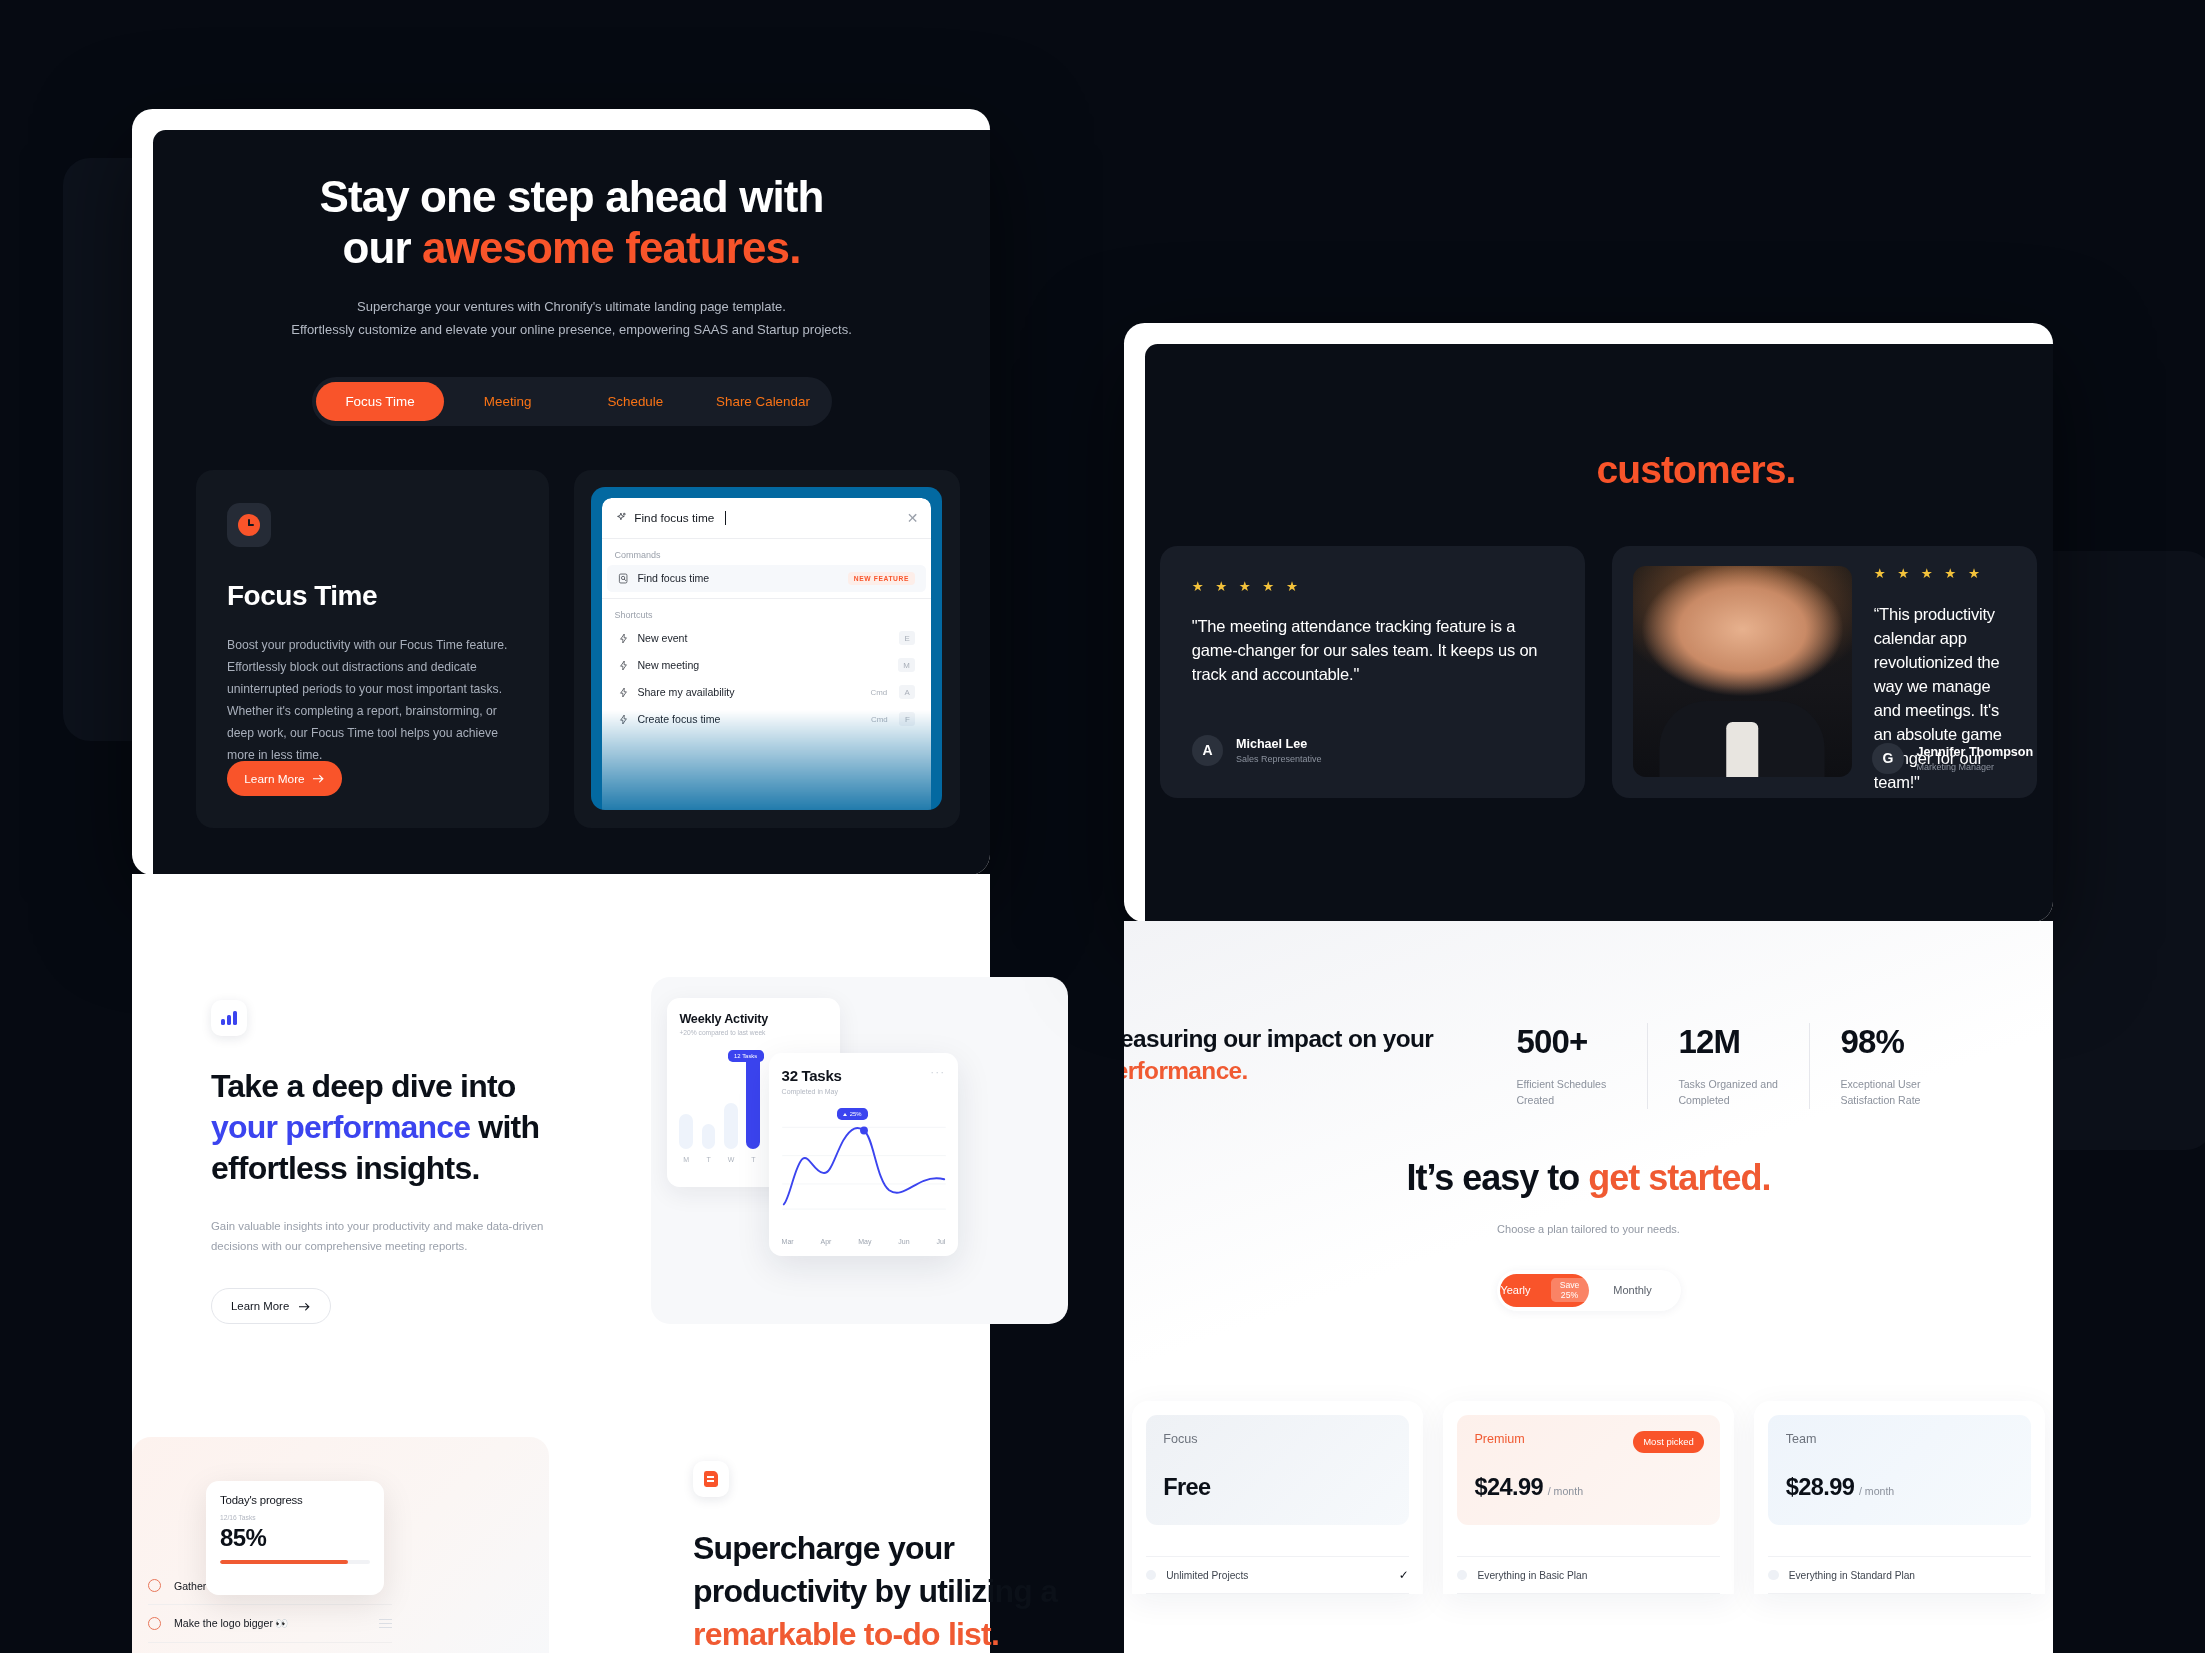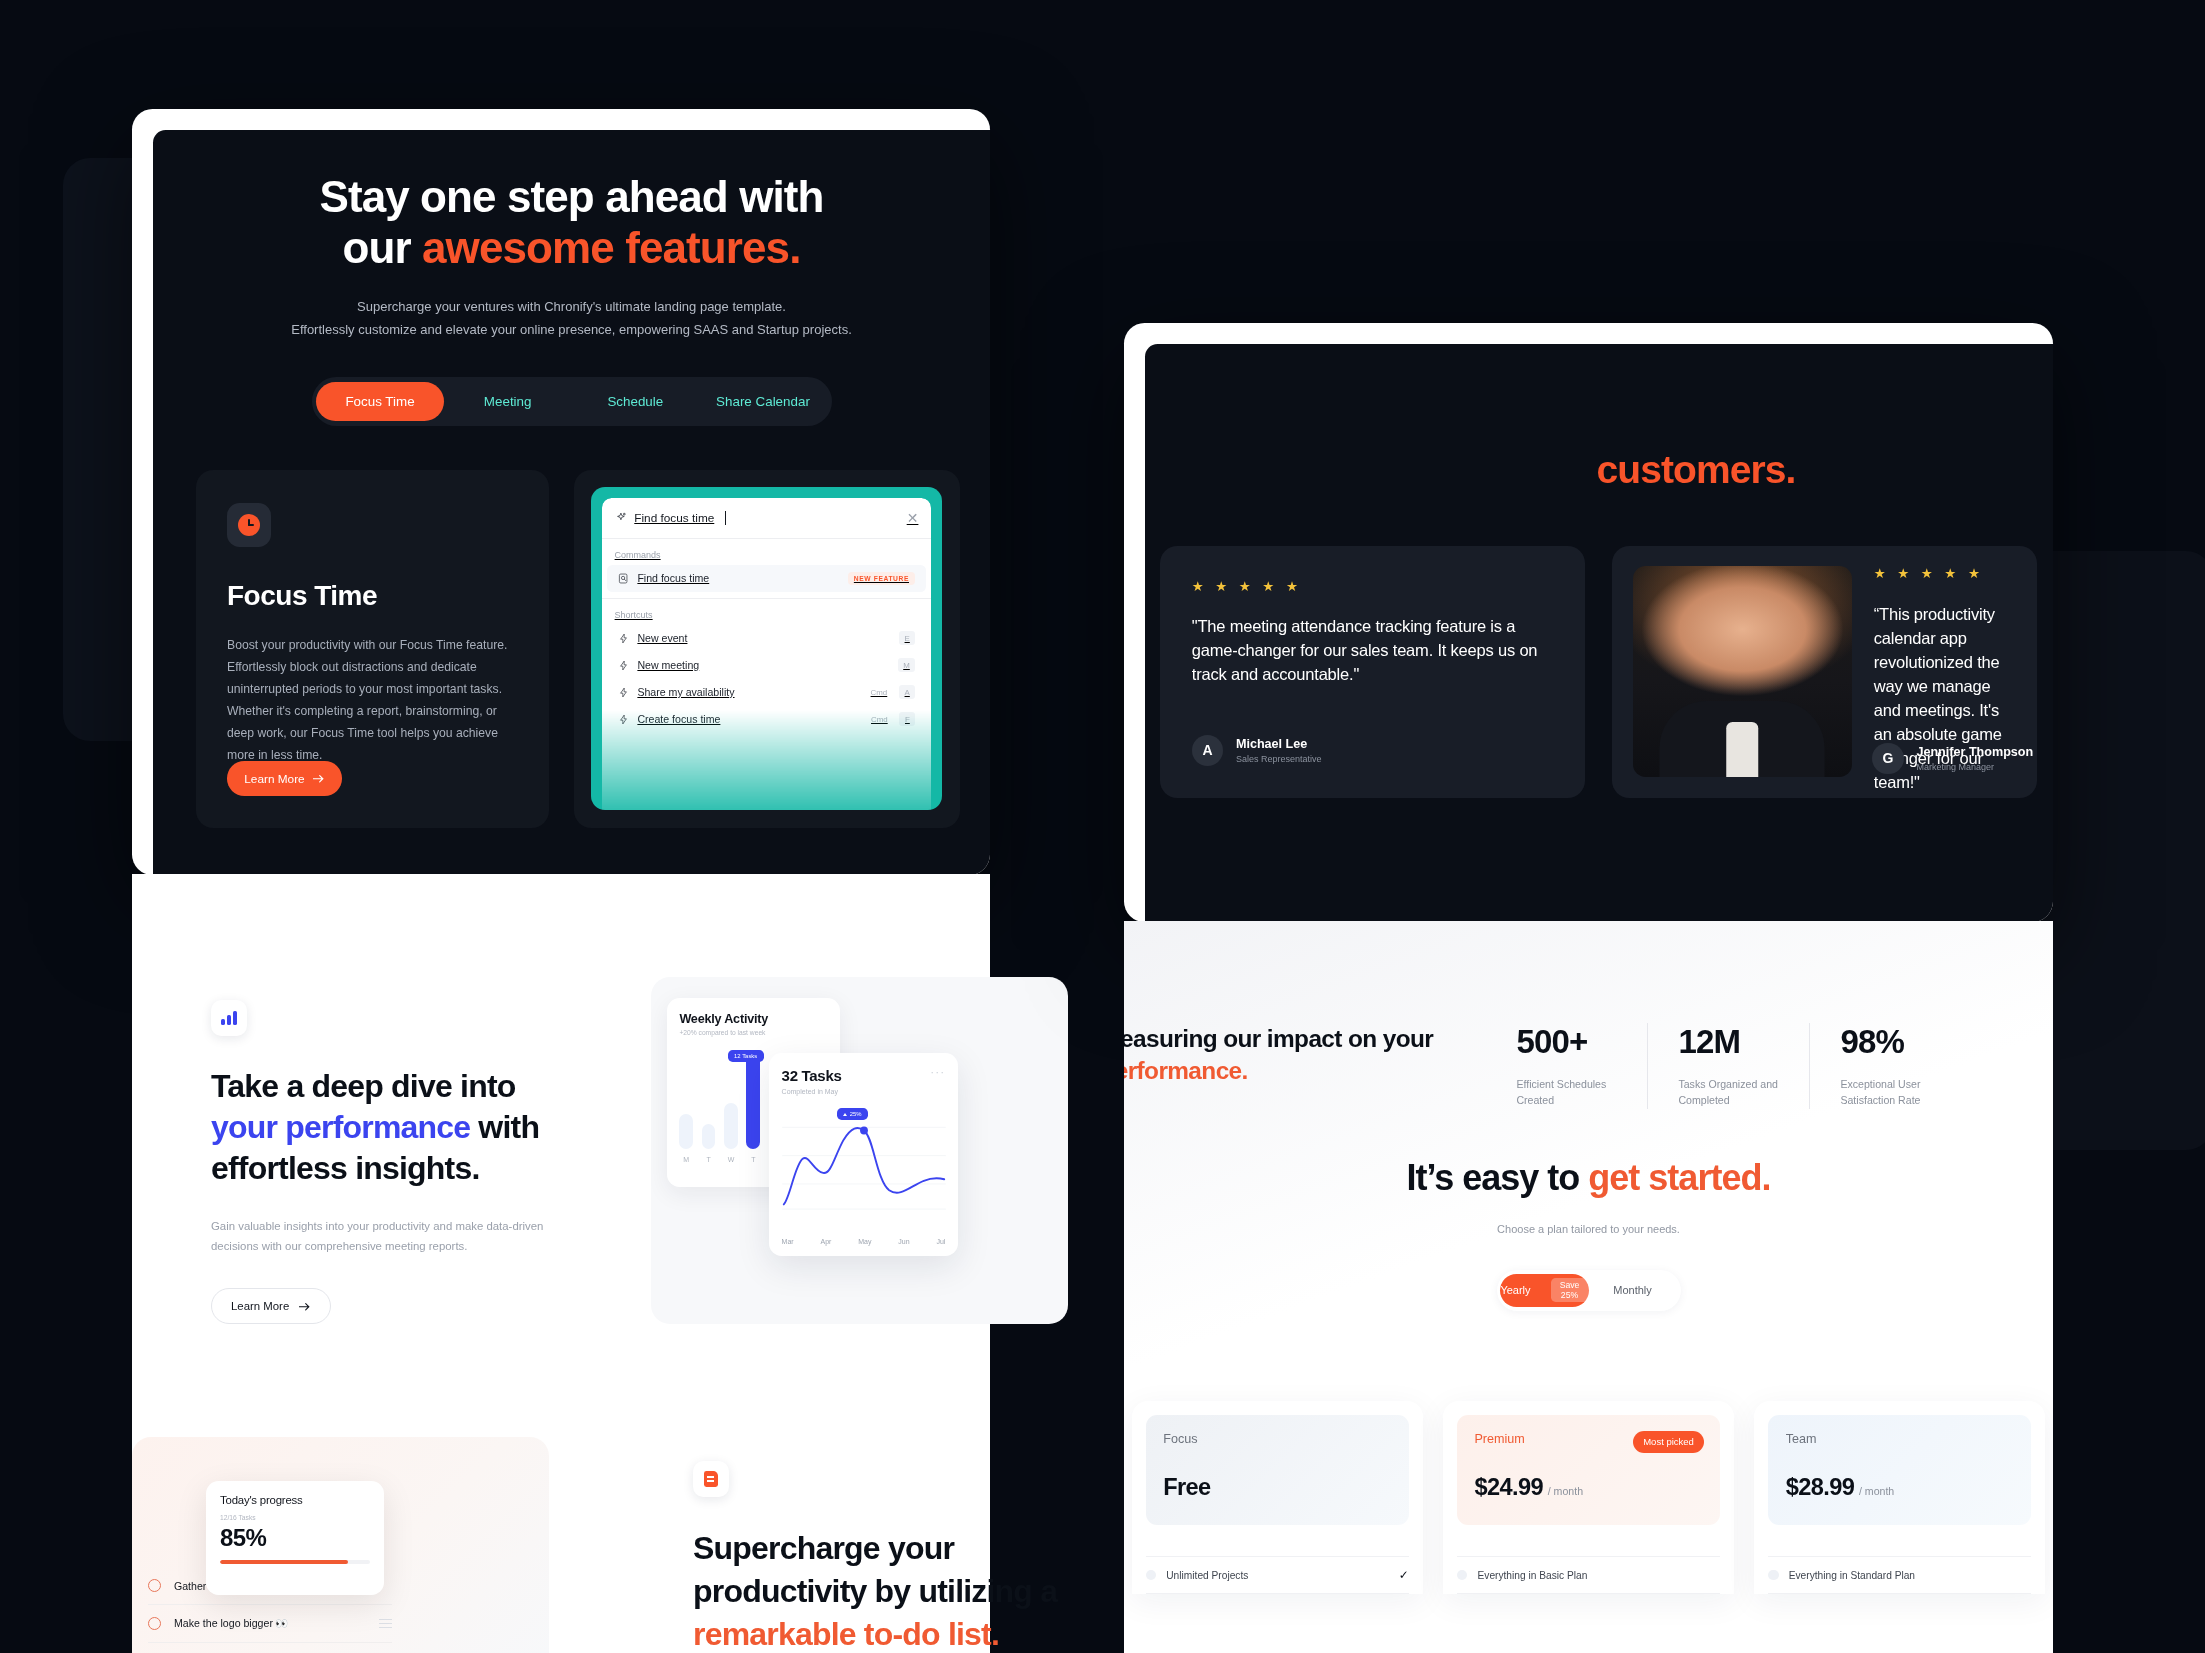--- a/index.html
+++ b/index.html
@@ -41,21 +41,21 @@
   }
   .hero h1 .accent { color:#f9542a; }
   .hero p { margin-top:22px; font-size:13px; line-height:1.75; color:#b4bac5; }
 
   .tabs {
     margin:35px auto 0; width:520px; height:49px; background:#171c26;
     border-radius:25px; display:flex; align-items:center; padding:4.7px;
   }
   .tab {
     flex:1; height:39px; display:flex; align-items:center; justify-content:center;
-    font-size:13.4px; color:#5eead4; border-radius:22px; cursor:pointer;
+    font-size:13.4px; color:#f97316; border-radius:22px; cursor:pointer;
   }
   .tab.active { background:#f9542a; color:#fff; font-weight:500; }
 
   
   .feature-row { display:flex; gap:25px; margin:44px 0 0 43px; }
   .focus-card {
     width:353px; height:358px; background:#12171f; border-radius:17.3px;
     padding:33px 31.5px; position:relative;
   }
   .icon-tile {
@@ -80,22 +80,22 @@
     background:#f9542a; color:#fff; border:none; border-radius:17.3px;
     font-size:11.8px; font-family:inherit; display:inline-flex; align-items:center; gap:7.9px;
     cursor:pointer;
   }
 
   .mock-card {
     width:386px; height:358px; background:#12171f; border-radius:17.3px;
     padding:17.3px; display:flex; align-items:flex-start; justify-content:center;
   }
   .device {
-    width:351px; height:323px; background:#14b8a6; border-radius:14px;
-    padding:11px 11px 0 11px; overflow:hidden;text-decoration:underline;
+    width:351px; height:323px; background:#0369a1; border-radius:14px;
+    padding:11px 11px 0 11px; overflow:hidden;
   }
   .palette {
     width:329px; height:312px; background:#fff; border-radius:9.5px 9.5px 0 0;
     overflow:hidden; position:relative;
     -webkit-mask-image:linear-gradient(#000 68%, rgba(0,0,0,.12) 100%);
             mask-image:linear-gradient(#000 68%, rgba(0,0,0,.12) 100%);
   }
   .pal-search {
     height:41px; display:flex; align-items:center; gap:7.9px; padding:0 12.6px;
     border-bottom:0.8px solid #edeef1;

